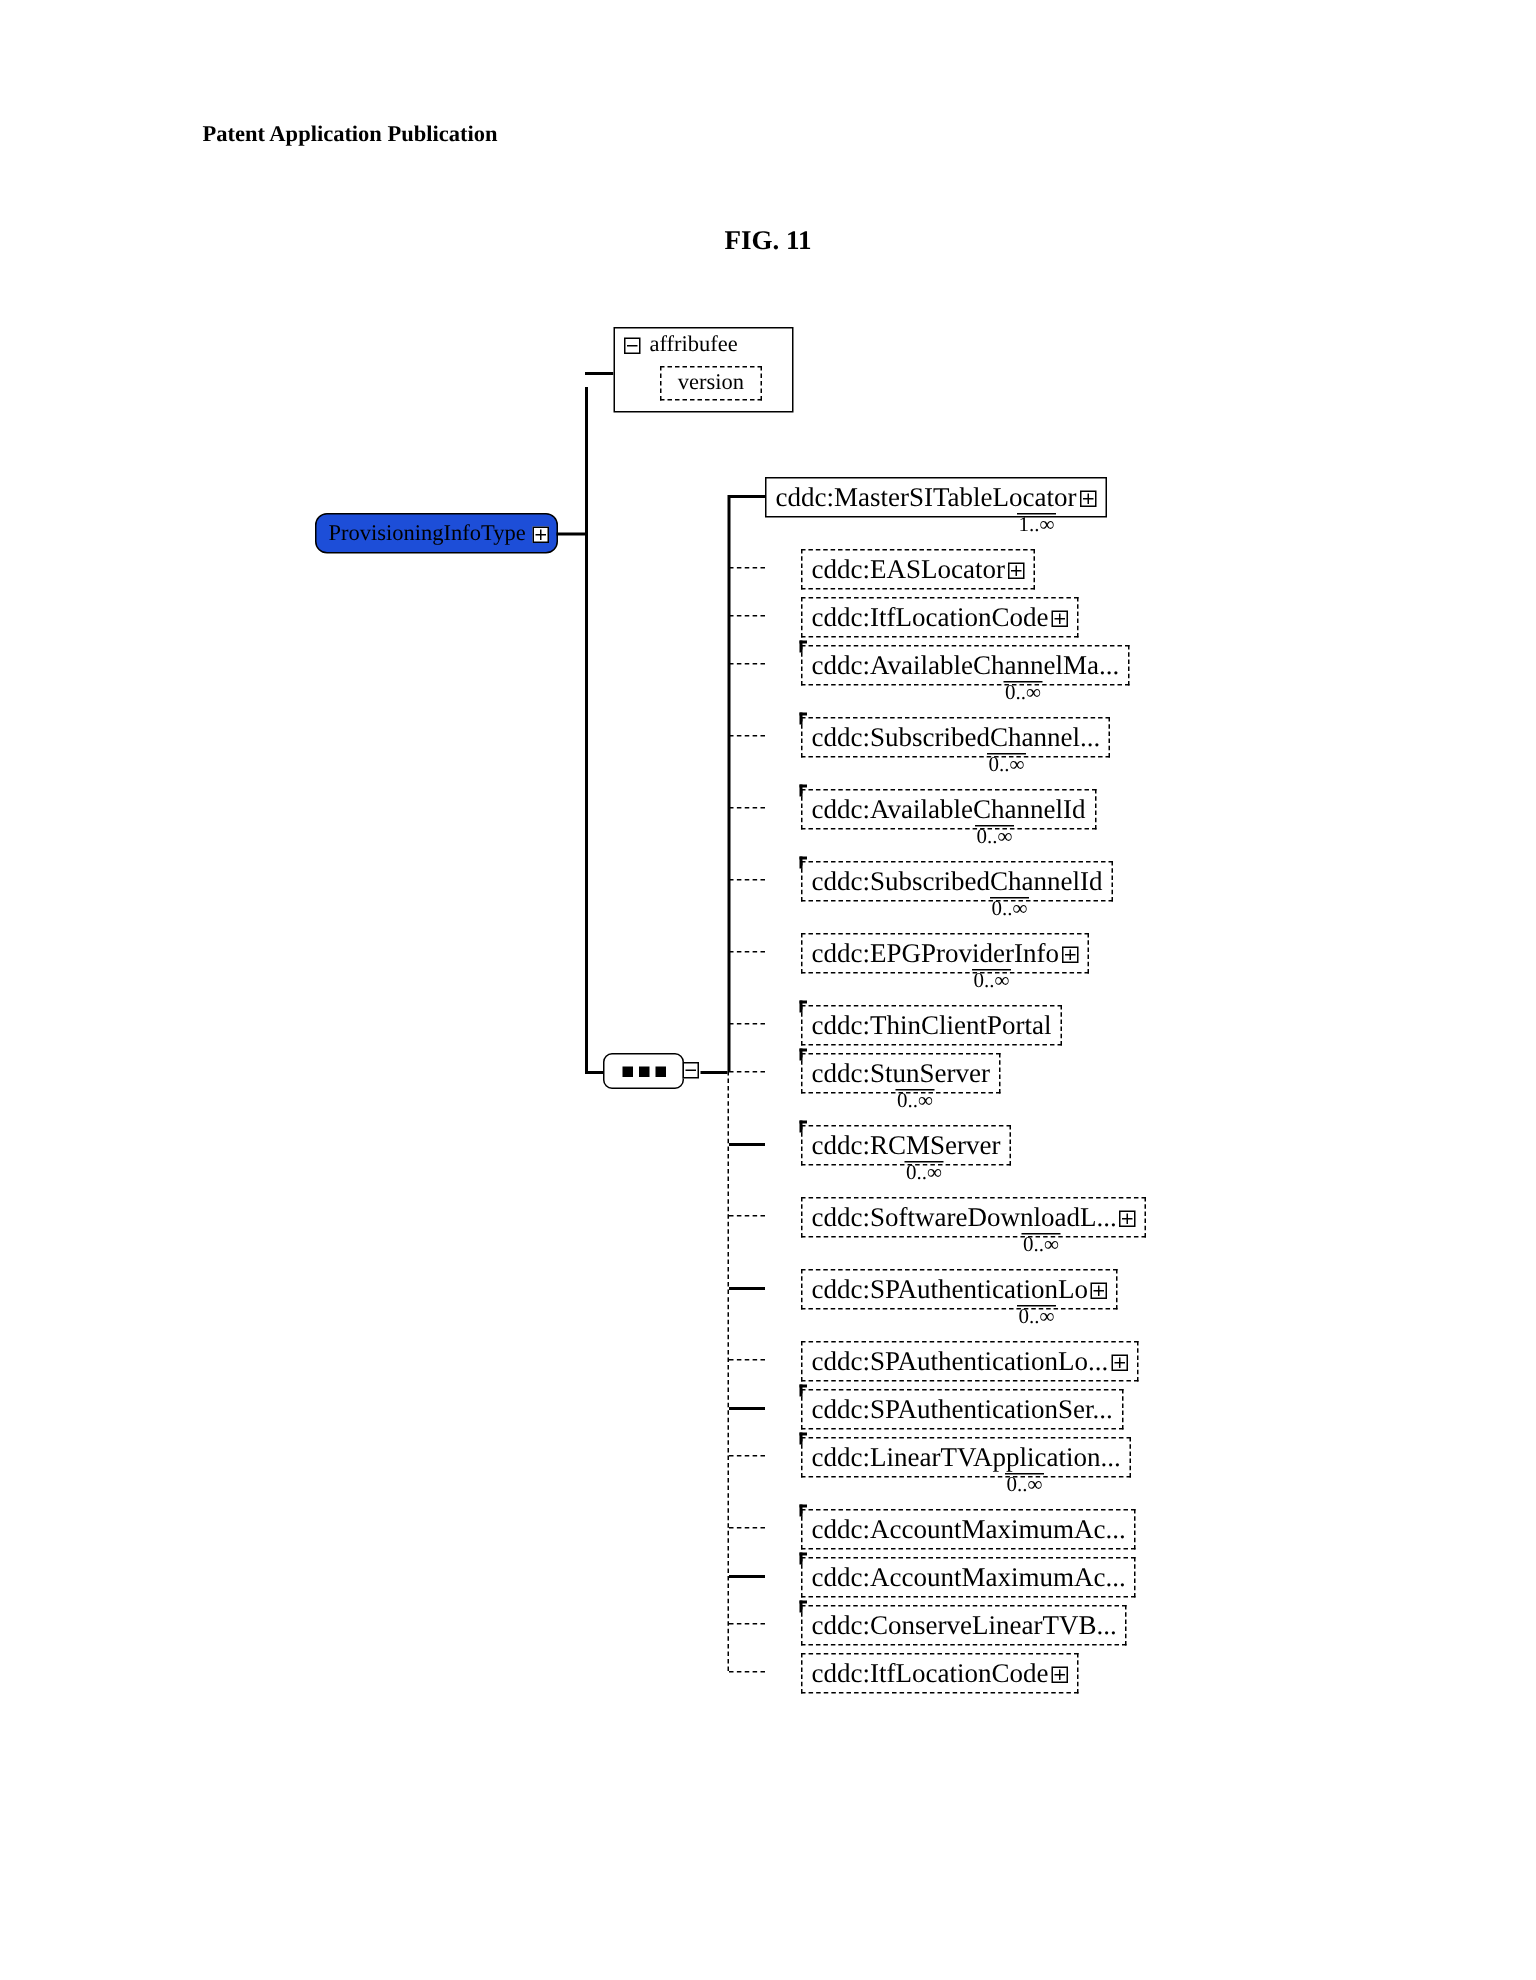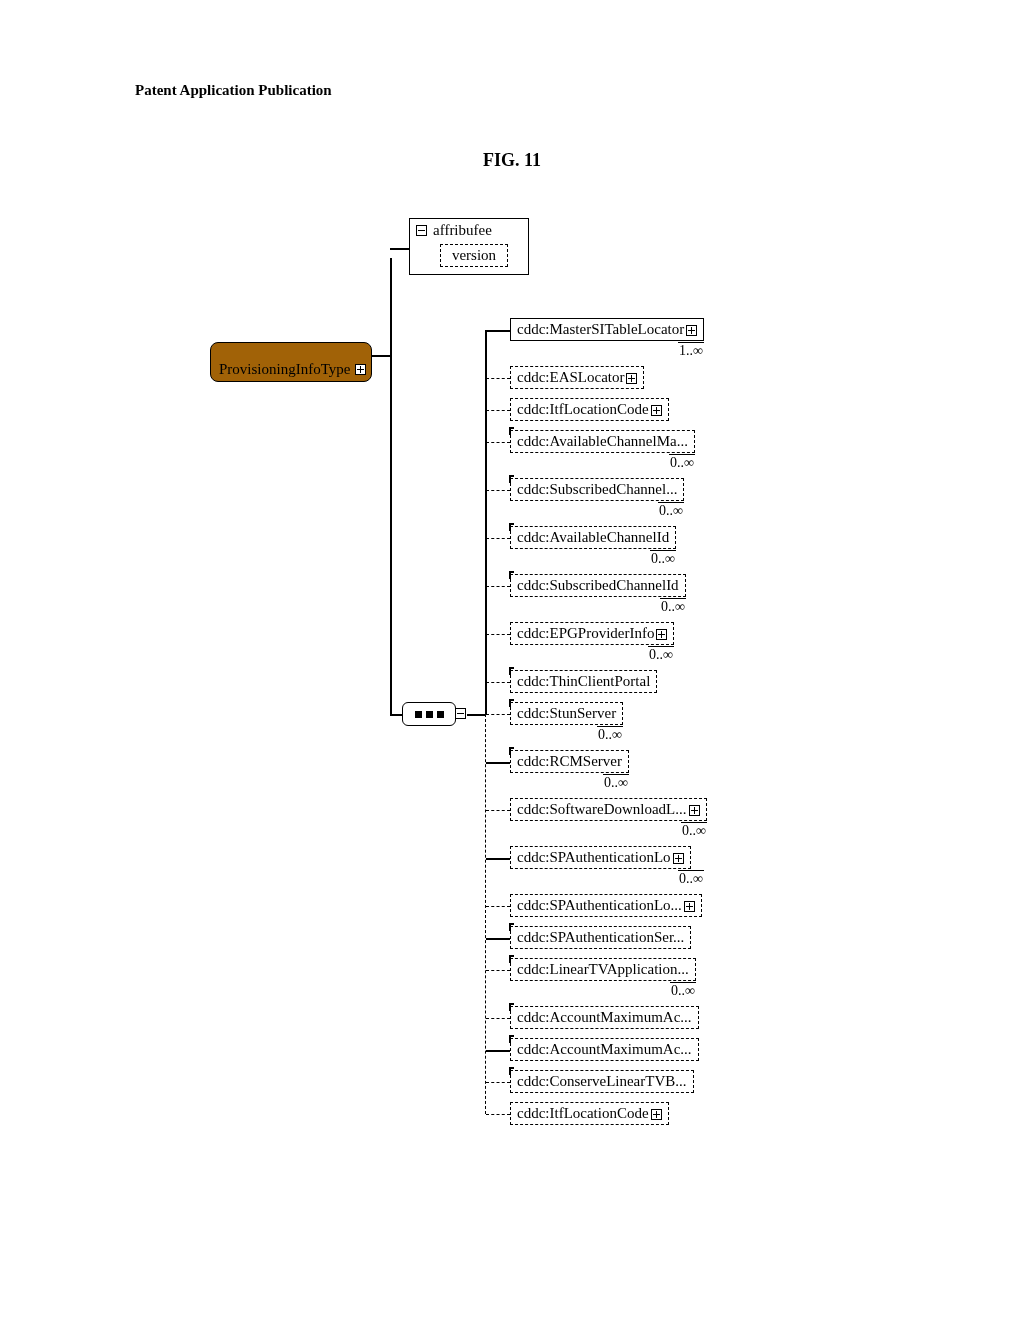--- a/index.html
+++ b/index.html
@@ -40,26 +40,26 @@
       left: 210px;
       width: 600px;
     }
     
     .root-node {
       position: absolute;
       top: 124px;
       left: 0;
       border: 1.5px solid #000;
       border-radius: 8px;
-      padding: 18px 5px 3px 8px;
+      padding: 5px 5px 3px 8px;
       font-size: 15px;
       display: flex;
       align-items: center;
       gap: 5px;
-      background: #a16207;
+      background: #1d4ed8;
     }
     .root-expand {
       width: 11px;
       height: 11px;
       border: 1px solid #000;
       position: relative;
       display: inline-block;
       background: #fff;
     }
     .root-expand::before {
@@ -210,27 +210,28 @@
       min-height: 28px;
     }
     .child-row.with-card {
       min-height: 44px;
     }
     .child-node {
       position: absolute;
       left: 40px;
       top: 0;
       padding: 2px 6px;
-      font-size: 15px;
+      font-size: 18px;
       white-space: nowrap;
       background: #fff;
       border: 1.5px solid #000;
     }
     .child-node.optional {
       border: 1.5px dashed #000;
+      margin-left: 24px;
     }
     .child-node .corner-mark {
       position: absolute;
       top: -4px;
       left: -2px;
       width: 7px;
       height: 9px;
     }
     .child-node .corner-mark::before {
       content: "";

